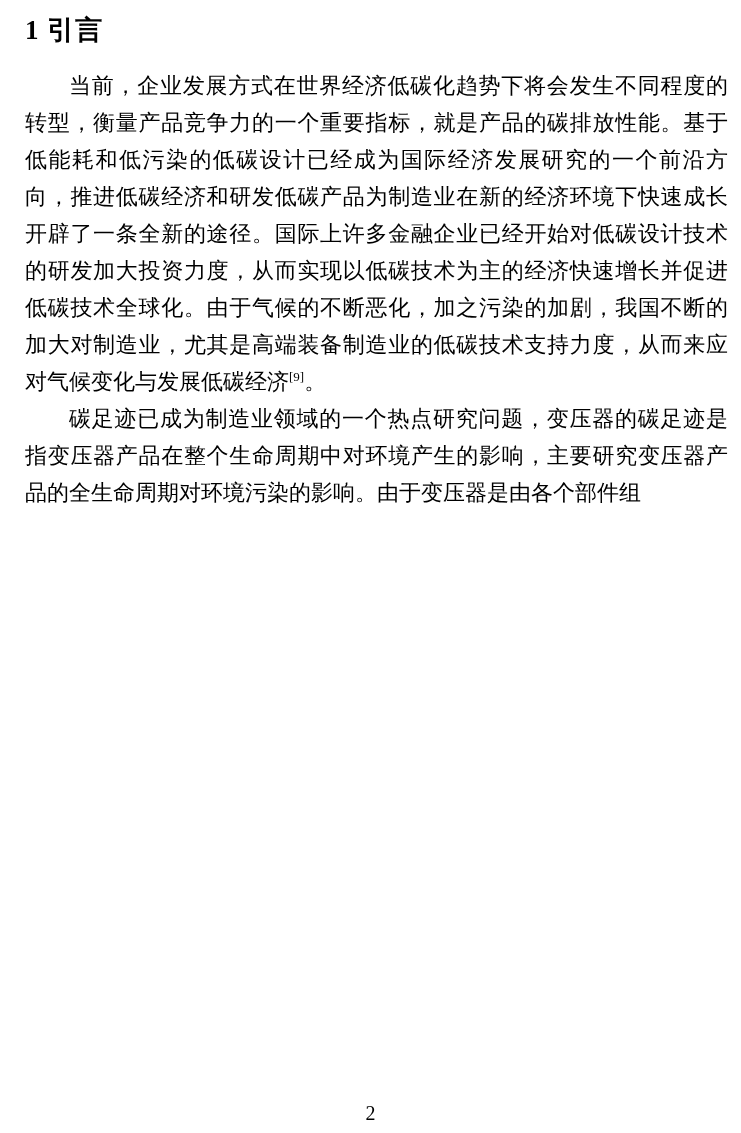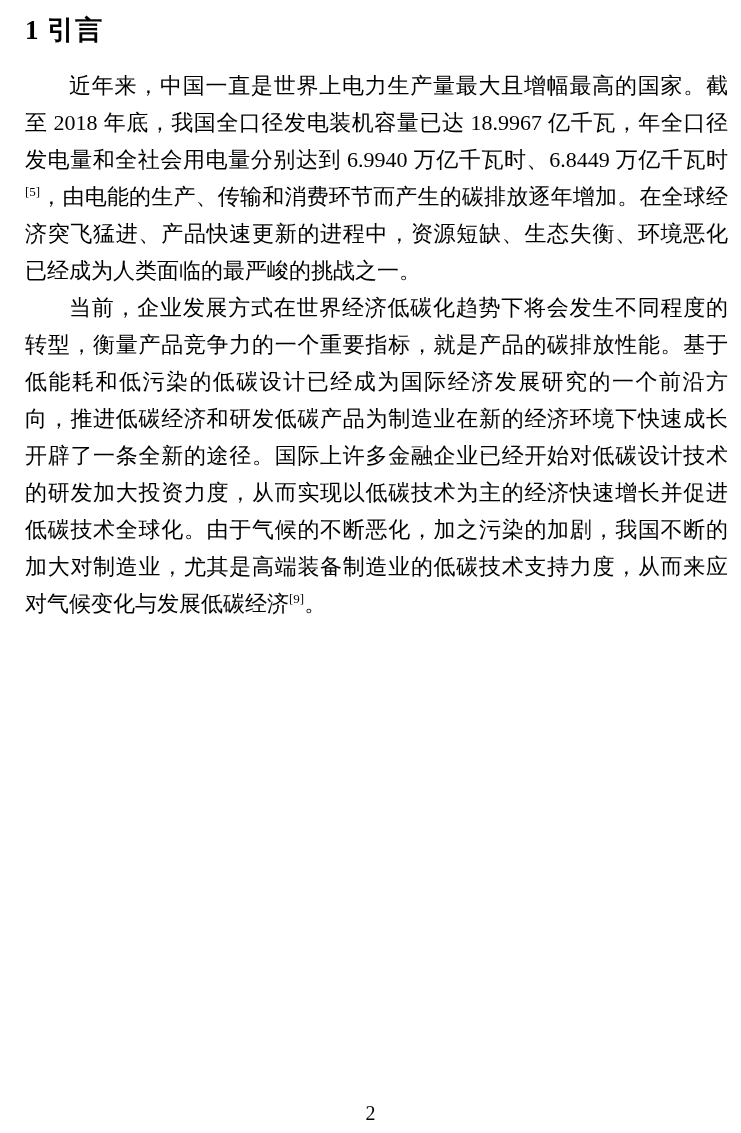--- a/index.html
+++ b/index.html
@@ -51,23 +51,23 @@
   }
 </style>
 </head>
 <body>
 
 <div class="page">
   <div class="content">
 
     <h1 class="section-heading">1 引言</h1>
 
-    <p class="para"><span>近年来，中国一直是世界上电力生产量最大且增幅最高的国家。截至 2018 年底，我国全口径发电装机容量已达 18.9967 亿千瓦，年全口径发电量和全社会用电量分别达到 6.9940 万亿千瓦时、6.8449 万亿千瓦时</span><sup>[5]</sup><span>，由电能的生产、传输和消费环节而产生的碳排放逐年增加。在全球经济突飞猛进、产品快速更新的进程中，资源短缺、生态失衡、环境恶化已经成为人类面临的最严峻的挑战之一。</span></p>
 
 
     <p class="para"><span>当前，企业发展方式在世界经济低碳化趋势下将会发生不同程度的转型，衡量产品竞争力的一个重要指标，就是产品的碳排放性能。基于低能耗和低污染的低碳设计已经成为国际经济发展研究的一个前沿方向，推进低碳经济和研发低碳产品为制造业在新的经济环境下快速成长开辟了一条全新的途径。国际上许多金融企业已经开始对低碳设计技术的研发加大投资力度，从而实现以低碳技术为主的经济快速增长并促进低碳技术全球化。由于气候的不断恶化，加之污染的加剧，我国不断的加大对制造业，尤其是高端装备制造业的低碳技术支持力度，从而来应对气候变化与发展低碳经济</span><sup>[9]</sup><span>。</span></p>
 
 
+    <p class="para"><span>碳足迹已成为制造业领域的一个热点研究问题，变压器的碳足迹是指变压器产品在整个生命周期中对环境产生的影响，主要研究变压器产品的全生命周期对环境污染的影响。由于变压器是由各个部件组</span></p>
 
   </div>
 
   <div class="page-number">2</div>
 </div>
 
 </body></html>

